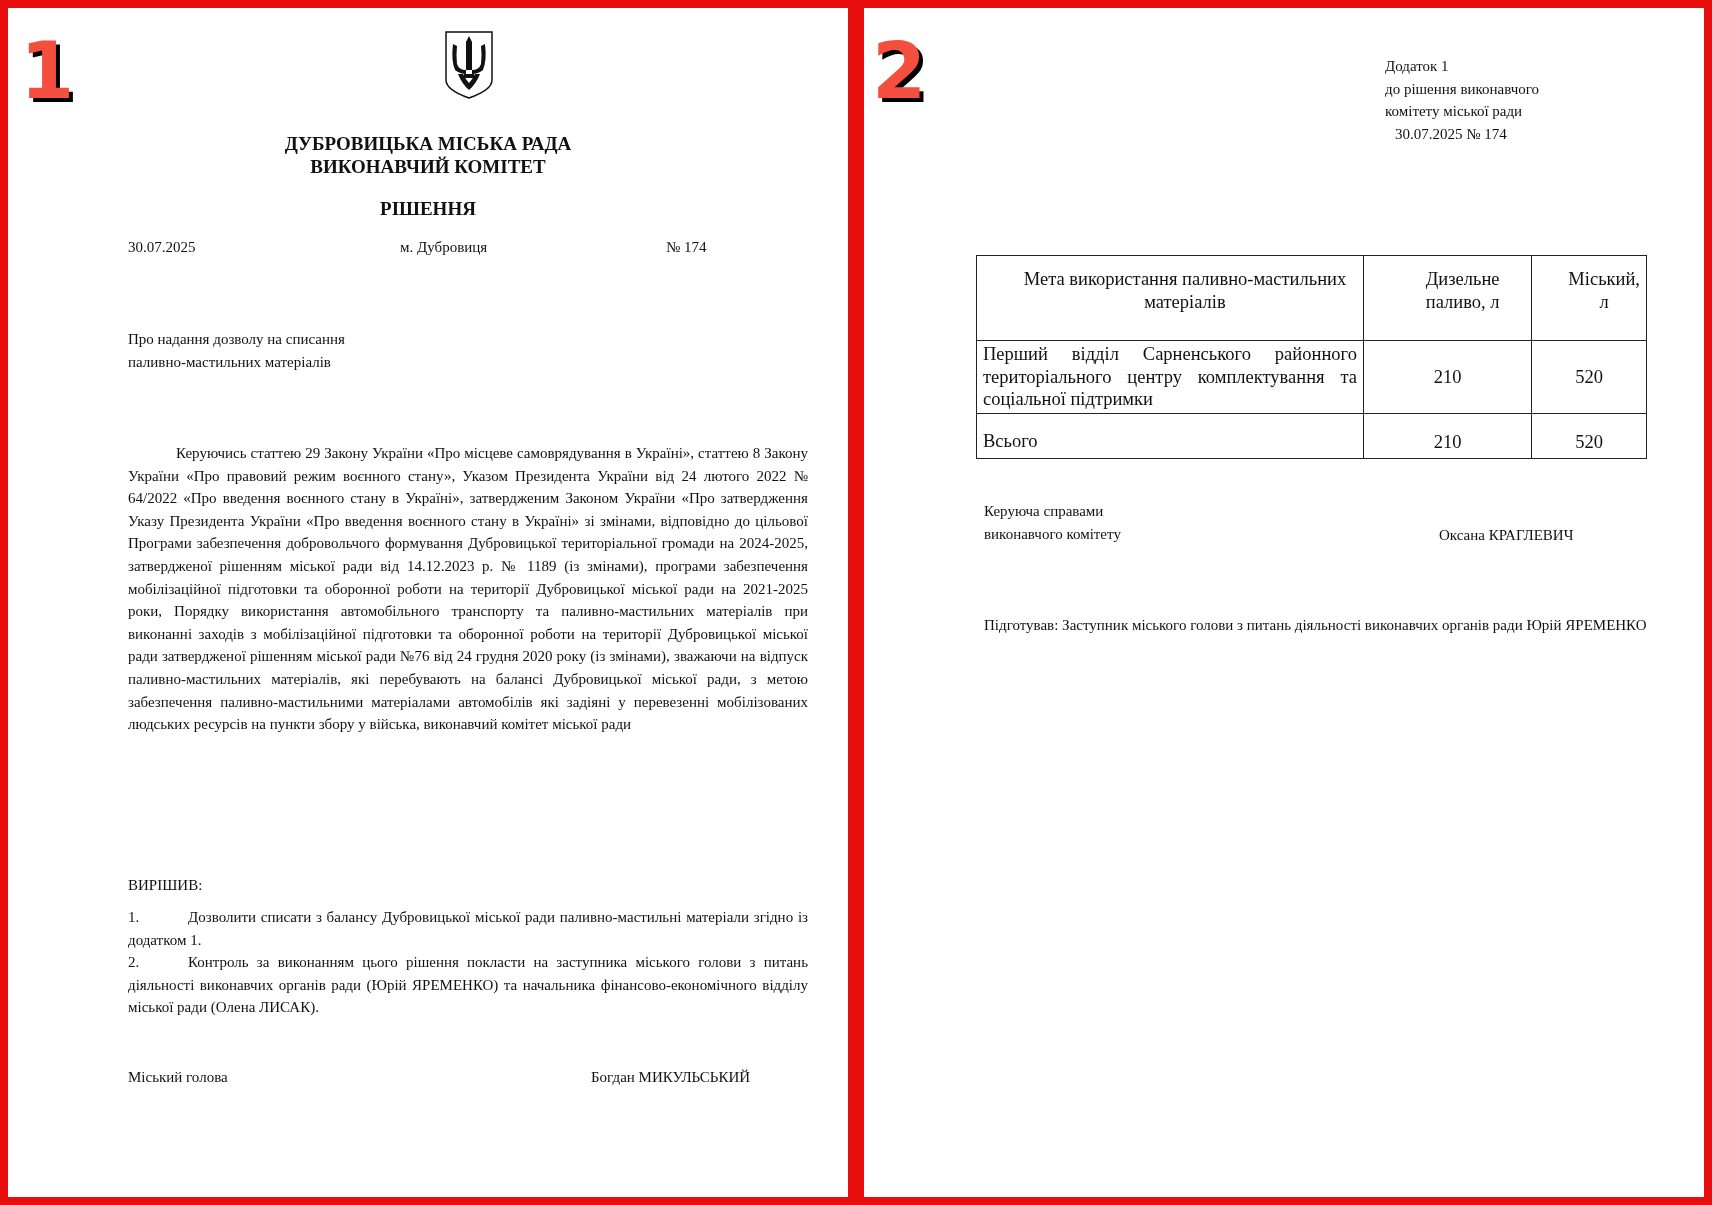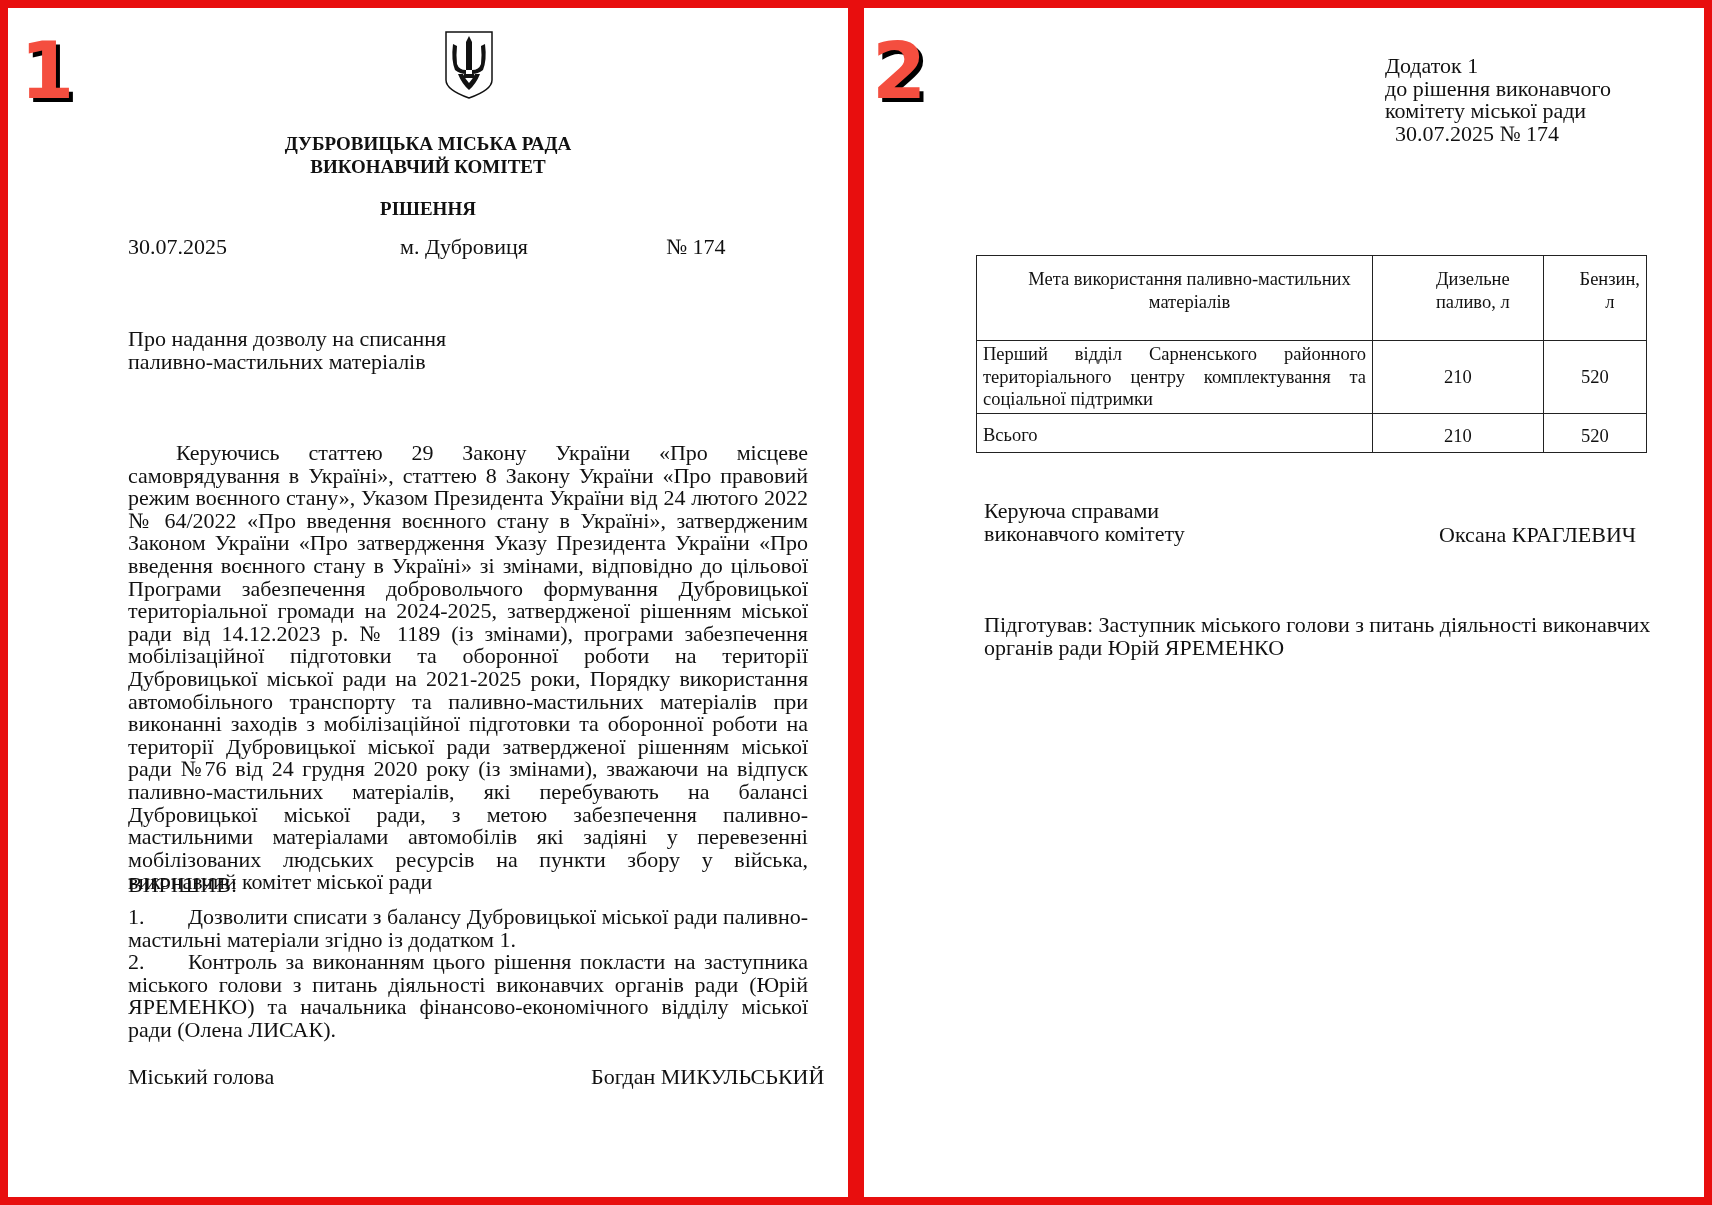--- a/index.html
+++ b/index.html
@@ -14,21 +14,21 @@
   }
   #page1 { left: 8px; width: 840px; }
   #page2 { left: 864px; width: 840px; }
   .badge {
     position: absolute; font-family: "DejaVu Sans", "Liberation Sans", sans-serif;
     font-weight: bold; font-size: 78px; line-height: 1; color: #F44E3F;
     text-shadow: 4px 4px 0 #000;
   }
   #page1 .badge { left: 12px; top: 24px; }
   #page2 .badge { left: 8px; top: 24px; }
-  .abs { position: absolute; font-size: 22px; line-height: 22.6px; white-space: nowrap; }
+  .abs { position: absolute; font-size: 15px; line-height: 22.6px; white-space: nowrap; }
   .justify { white-space: normal; text-align: justify; }
   .coat { position: absolute; left: 436px; top: 22px; width: 50px; height: 70px; }
   .org { left: 120px; width: 600px; top: 124px; text-align: center; font-weight: bold; font-size: 19px; line-height: 23px; }
   .decision { left: 120px; width: 600px; top: 190px; text-align: center; font-weight: bold; font-size: 19px; }
   .dateline { top: 228px; }
   .subject { left: 120px; top: 320px; }
   .body-text { left: 120px; top: 434px; width: 680px; text-indent: 48px; }
   .resolved { left: 120px; top: 866px; }
   .items { left: 120px; top: 898px; width: 680px; white-space: normal; }
   .item { text-align: justify; }
@@ -45,21 +45,21 @@
   }
   table.fuel td, table.fuel th {
     border: 1.5px solid #222; font-weight: normal; vertical-align: middle; padding: 2px 6px;
   }
   table.fuel th { height: 70px; vertical-align: top; padding-top: 12px; padding-left: 36px; }
   table.fuel th.c1 { width: 374px; text-align: center; }
   table.fuel th.c2 { width: 132px; text-align: center; }
   table.fuel th.c3 { text-align: center; }
   table.fuel td.purpose { text-align: justify; text-align-last: left; }
   table.fuel td.num { text-align: center; }
-  table.fuel tr.total td { height: 26px; vertical-align: top; padding-top: 10px; }
+  table.fuel tr.total td { height: 26px; vertical-align: top; padding-top: 16px; }
   table.fuel tr.total td.num { vertical-align: middle; }
   .manager-left { left: 120px; top: 492px; }
   .manager-right { left: 575px; top: 516px; }
   .prepared { left: 120px; top: 606px; }
 </style>
 </head>
 <body>
 
 <div class="page" id="page1">
   <div class="badge">1</div>
@@ -114,21 +114,21 @@
     <div>комітету міської ради</div>
     <div class="date-line">30.07.2025  № 174</div>
   </div>
 
 
   <table class="fuel">
     <tbody>
         <tr>
       <th class="c1">Мета використання паливно-мастильних матеріалів</th>
       <th class="c2">Дизельне паливо, л</th>
-      <th class="c3">Бензин, л</th>
+      <th class="c3">Міський, л</th>
     </tr>
     <tr>
       <td class="purpose">Перший відділ Сарненського районного територіального центру комплектування та соціальної підтримки</td>
       <td class="num">210</td>
       <td class="num">520</td>
     </tr>
     <tr class="total">
       <td>Всього</td>
       <td class="num">210</td>
       <td class="num">520</td>

